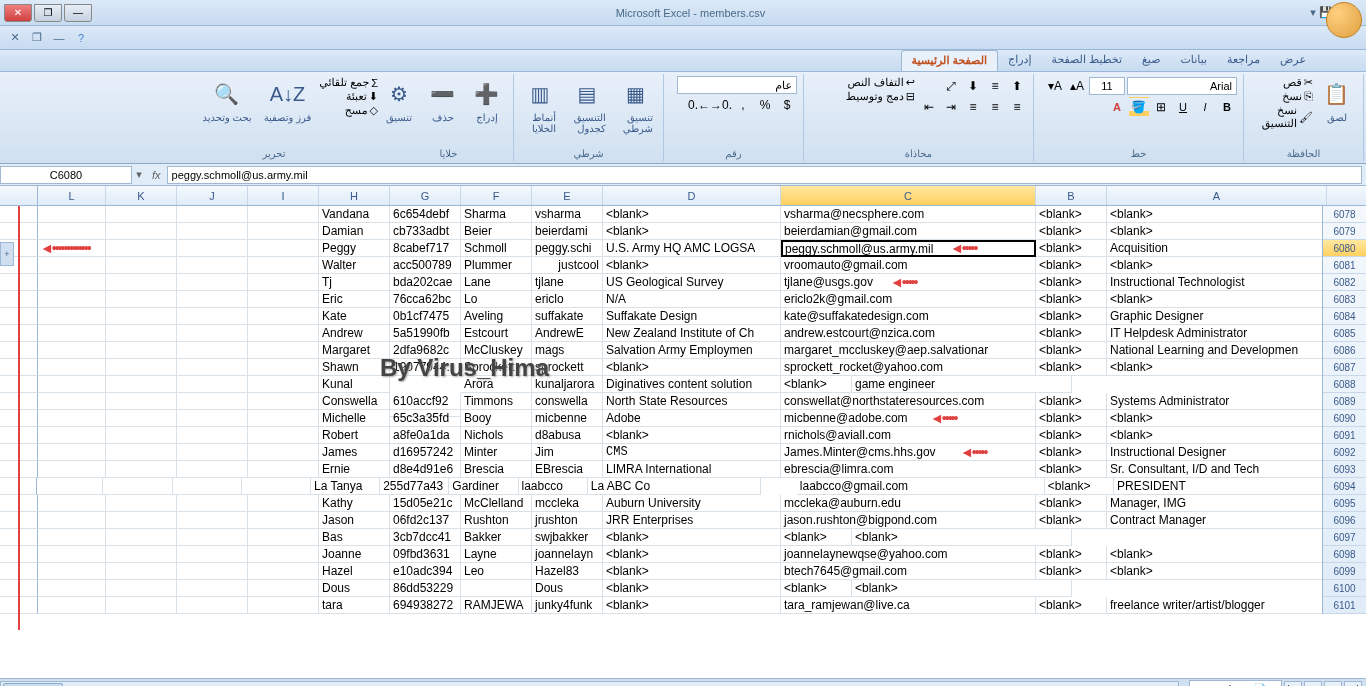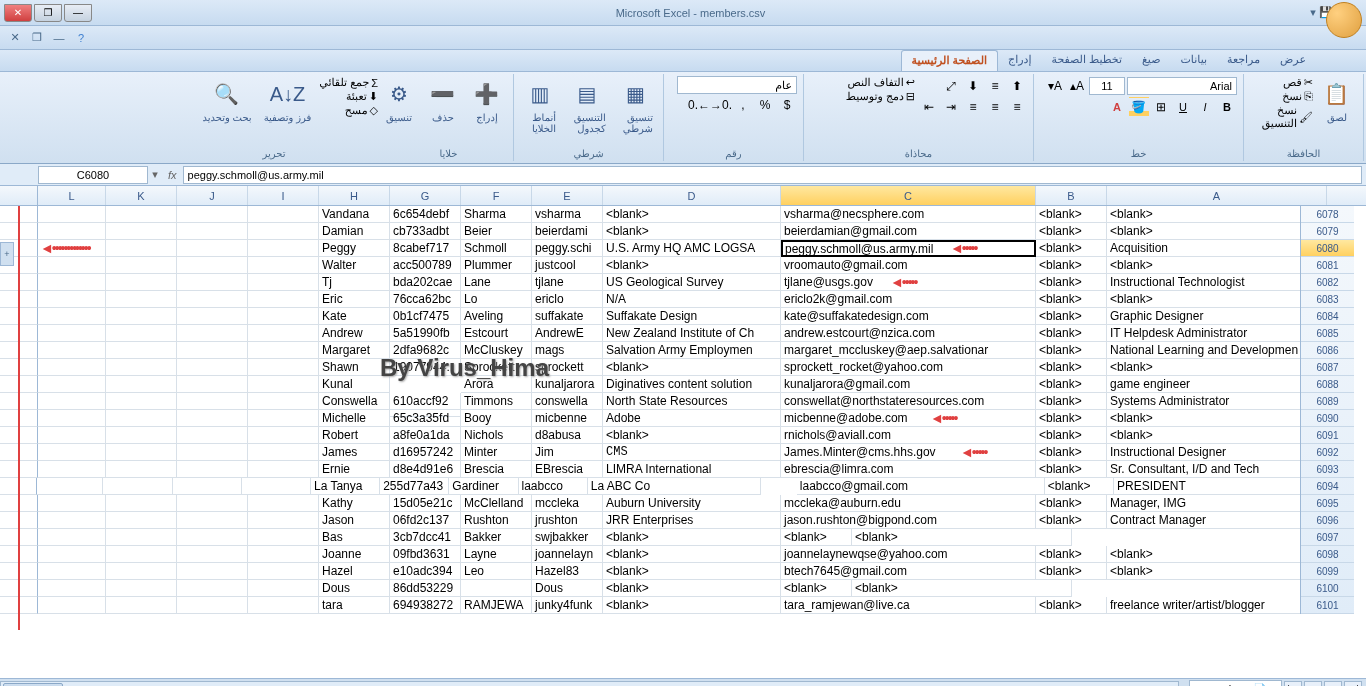--- a/index.html
+++ b/index.html
@@ -23,30 +23,30 @@
 .rgroup-label{font-size:10px;color:#4a6a8a;text-align:center;padding-top:2px}
 .rgroup-body{display:flex;gap:4px;align-items:flex-start;flex:1}
 .rbtn{display:flex;flex-direction:column;align-items:center;padding:2px 4px;cursor:pointer;color:#3a5a8a}
 .rbtn-icon{width:32px;height:32px;display:flex;align-items:center;justify-content:center;font-size:20px}
 .rbtn-label{font-size:10px;margin-top:2px}
 .rcol{display:flex;flex-direction:column;gap:1px}
 .rrow{display:flex;gap:2px;align-items:center}
 .font-select{border:1px solid #a0b8d0;background:#fff;padding:1px 4px;font-size:11px;height:18px}
 .fmtbtn{width:20px;height:20px;border:1px solid transparent;display:flex;align-items:center;justify-content:center;cursor:pointer;font-size:12px}
 .namebox-row{height:22px;background:#e0ecf8;display:flex;align-items:center;border-bottom:1px solid #9db8d6}
-.namebox{width:110px;height:18px;border:1px solid #a0b8d0;background:#fff;margin-left:38px;padding:1px 4px;display:flex;align-items:center;justify-content:center}
+.namebox{width:132px;height:18px;border:1px solid #a0b8d0;background:#fff;padding:1px 4px;display:flex;align-items:center;justify-content:center}
 .namebox-dd{width:14px;text-align:center;color:#666}
 .fx-label{font-style:italic;color:#666;margin-left:6px}
 .formula-bar{flex:1;height:18px;border:1px solid #a0b8d0;background:#fff;margin:0 4px 0 6px;padding:1px 4px;display:flex;align-items:center}
 .grid-area{position:relative;height:492px;background:#fff;overflow:hidden}
 .col-headers{height:20px;display:flex;background:linear-gradient(#f4f8fc,#e0ecf8);border-bottom:1px solid #9db8d6;position:absolute;top:0;left:0;right:0}
 .corner{width:38px;border-right:1px solid #9db8d6;background:linear-gradient(#f4f8fc,#e0ecf8)}
 .ch{border-right:1px solid #c8d8e8;text-align:center;color:#3a5a8a;line-height:20px;cursor:pointer}
 .ch.sel{background:linear-gradient(#ffe8a0,#ffd060)}
-.row-headers{position:absolute;top:20px;right:12px;width:54px;background:linear-gradient(#f4f8fc,#e0ecf8);border-left:1px solid #9db8d6}
+.row-headers{position:absolute;top:20px;right:0;width:44px;background:linear-gradient(#f4f8fc,#e0ecf8);border-left:1px solid #9db8d6}
 .rh{height:17px;border-bottom:1px solid #c8d8e8;text-align:center;color:#3a5a8a;line-height:17px;cursor:pointer;font-size:10px}
 .rh.sel{background:linear-gradient(#ffe8a0,#ffd060)}
 .cells{position:absolute;top:20px;left:0;right:38px;bottom:0}
 .row{height:17px;display:flex;position:relative}
 .cell{border-right:1px solid #d8e0e8;border-bottom:1px solid #d8e0e8;padding:0 3px;overflow:hidden;white-space:nowrap;line-height:17px;font-family:Arial;font-size:12px}
 .cell.selected{border:2px solid #000;padding:0 2px;line-height:15px}
 .red-line{position:absolute;left:18px;top:20px;width:2px;height:424px;background:#e04040}
 .red-arrow{position:absolute;color:#e04040;font-size:14px;letter-spacing:-2px}
 .watermark{position:absolute;top:168px;left:380px;font-size:24px;color:#444;font-weight:bold;z-index:5;text-shadow:1px 1px 2px #aaa;pointer-events:none}
 .expand-btn{position:absolute;left:0;top:56px;width:14px;height:24px;background:#d0e0f0;border:1px solid #9db8d6;display:flex;align-items:center;justify-content:center;font-size:9px;color:#4a6a8a;cursor:pointer}
@@ -328,21 +328,21 @@
       </div>
       <div class="row">
         <div class="cell" style="width: 38px; border-right: 1px solid rgb(157, 184, 214);"></div>
         <div class="cell" style="width: 68px;"></div>
         <div class="cell" style="width: 71px;"></div>
         <div class="cell" style="width: 71px;"></div>
         <div class="cell" style="width: 71px;"></div>
         <div class="cell" style="width: 71px;">Walter</div>
         <div class="cell" style="width: 71px;">acc500789</div>
         <div class="cell" style="width: 71px;">Plummer</div>
-        <div class="cell" style="width: 71px;">justcool</div>
+        <div class="cell" style="width: 71px; text-align: right;">justcool</div>
         <div class="cell" style="width: 178px;">&lt;blank&gt;</div>
         <div class="cell" style="width: 255px;">vroomauto@gmail.com</div>
         <div class="cell" style="width: 71px;">&lt;blank&gt;</div>
         <div class="cell" style="width: 220px;">&lt;blank&gt;</div>
       </div>
       <div class="row">
         <div class="cell" style="width: 38px; border-right: 1px solid rgb(157, 184, 214);"></div>
         <div class="cell" style="width: 68px;"></div>
         <div class="cell" style="width: 71px;"></div>
         <div class="cell" style="width: 71px;"></div>
@@ -435,21 +435,20 @@
         <div class="cell" style="width: 38px; border-right: 1px solid rgb(157, 184, 214);"></div>
         <div class="cell" style="width: 68px;"></div>
         <div class="cell" style="width: 71px;"></div>
         <div class="cell" style="width: 71px;"></div>
         <div class="cell" style="width: 71px;"></div>
         <div class="cell" style="width: 71px;">Kunal</div>
         <div class="cell" style="width: 71px; margin-top: 40px;">ea3f3981d</div>
         <div class="cell" style="width: 71px;">Arora</div>
         <div class="cell" style="width: 71px;">kunaljarora</div>
         <div class="cell" style="width: 178px;">Diginatives content solution</div>
-        <div class="cell" style="width: 255px;">kunaljarora@gmail.com</div>
         <div class="cell" style="width: 71px;">&lt;blank&gt;</div>
         <div class="cell" style="width: 220px;">game engineer</div>
       </div>
       <div class="row">
         <div class="cell" style="width: 38px; border-right: 1px solid rgb(157, 184, 214);"></div>
         <div class="cell" style="width: 68px;"></div>
         <div class="cell" style="width: 71px;"></div>
         <div class="cell" style="width: 71px;"></div>
         <div class="cell" style="width: 71px;"></div>
         <div class="cell" style="width: 71px;">Conswella</div>

